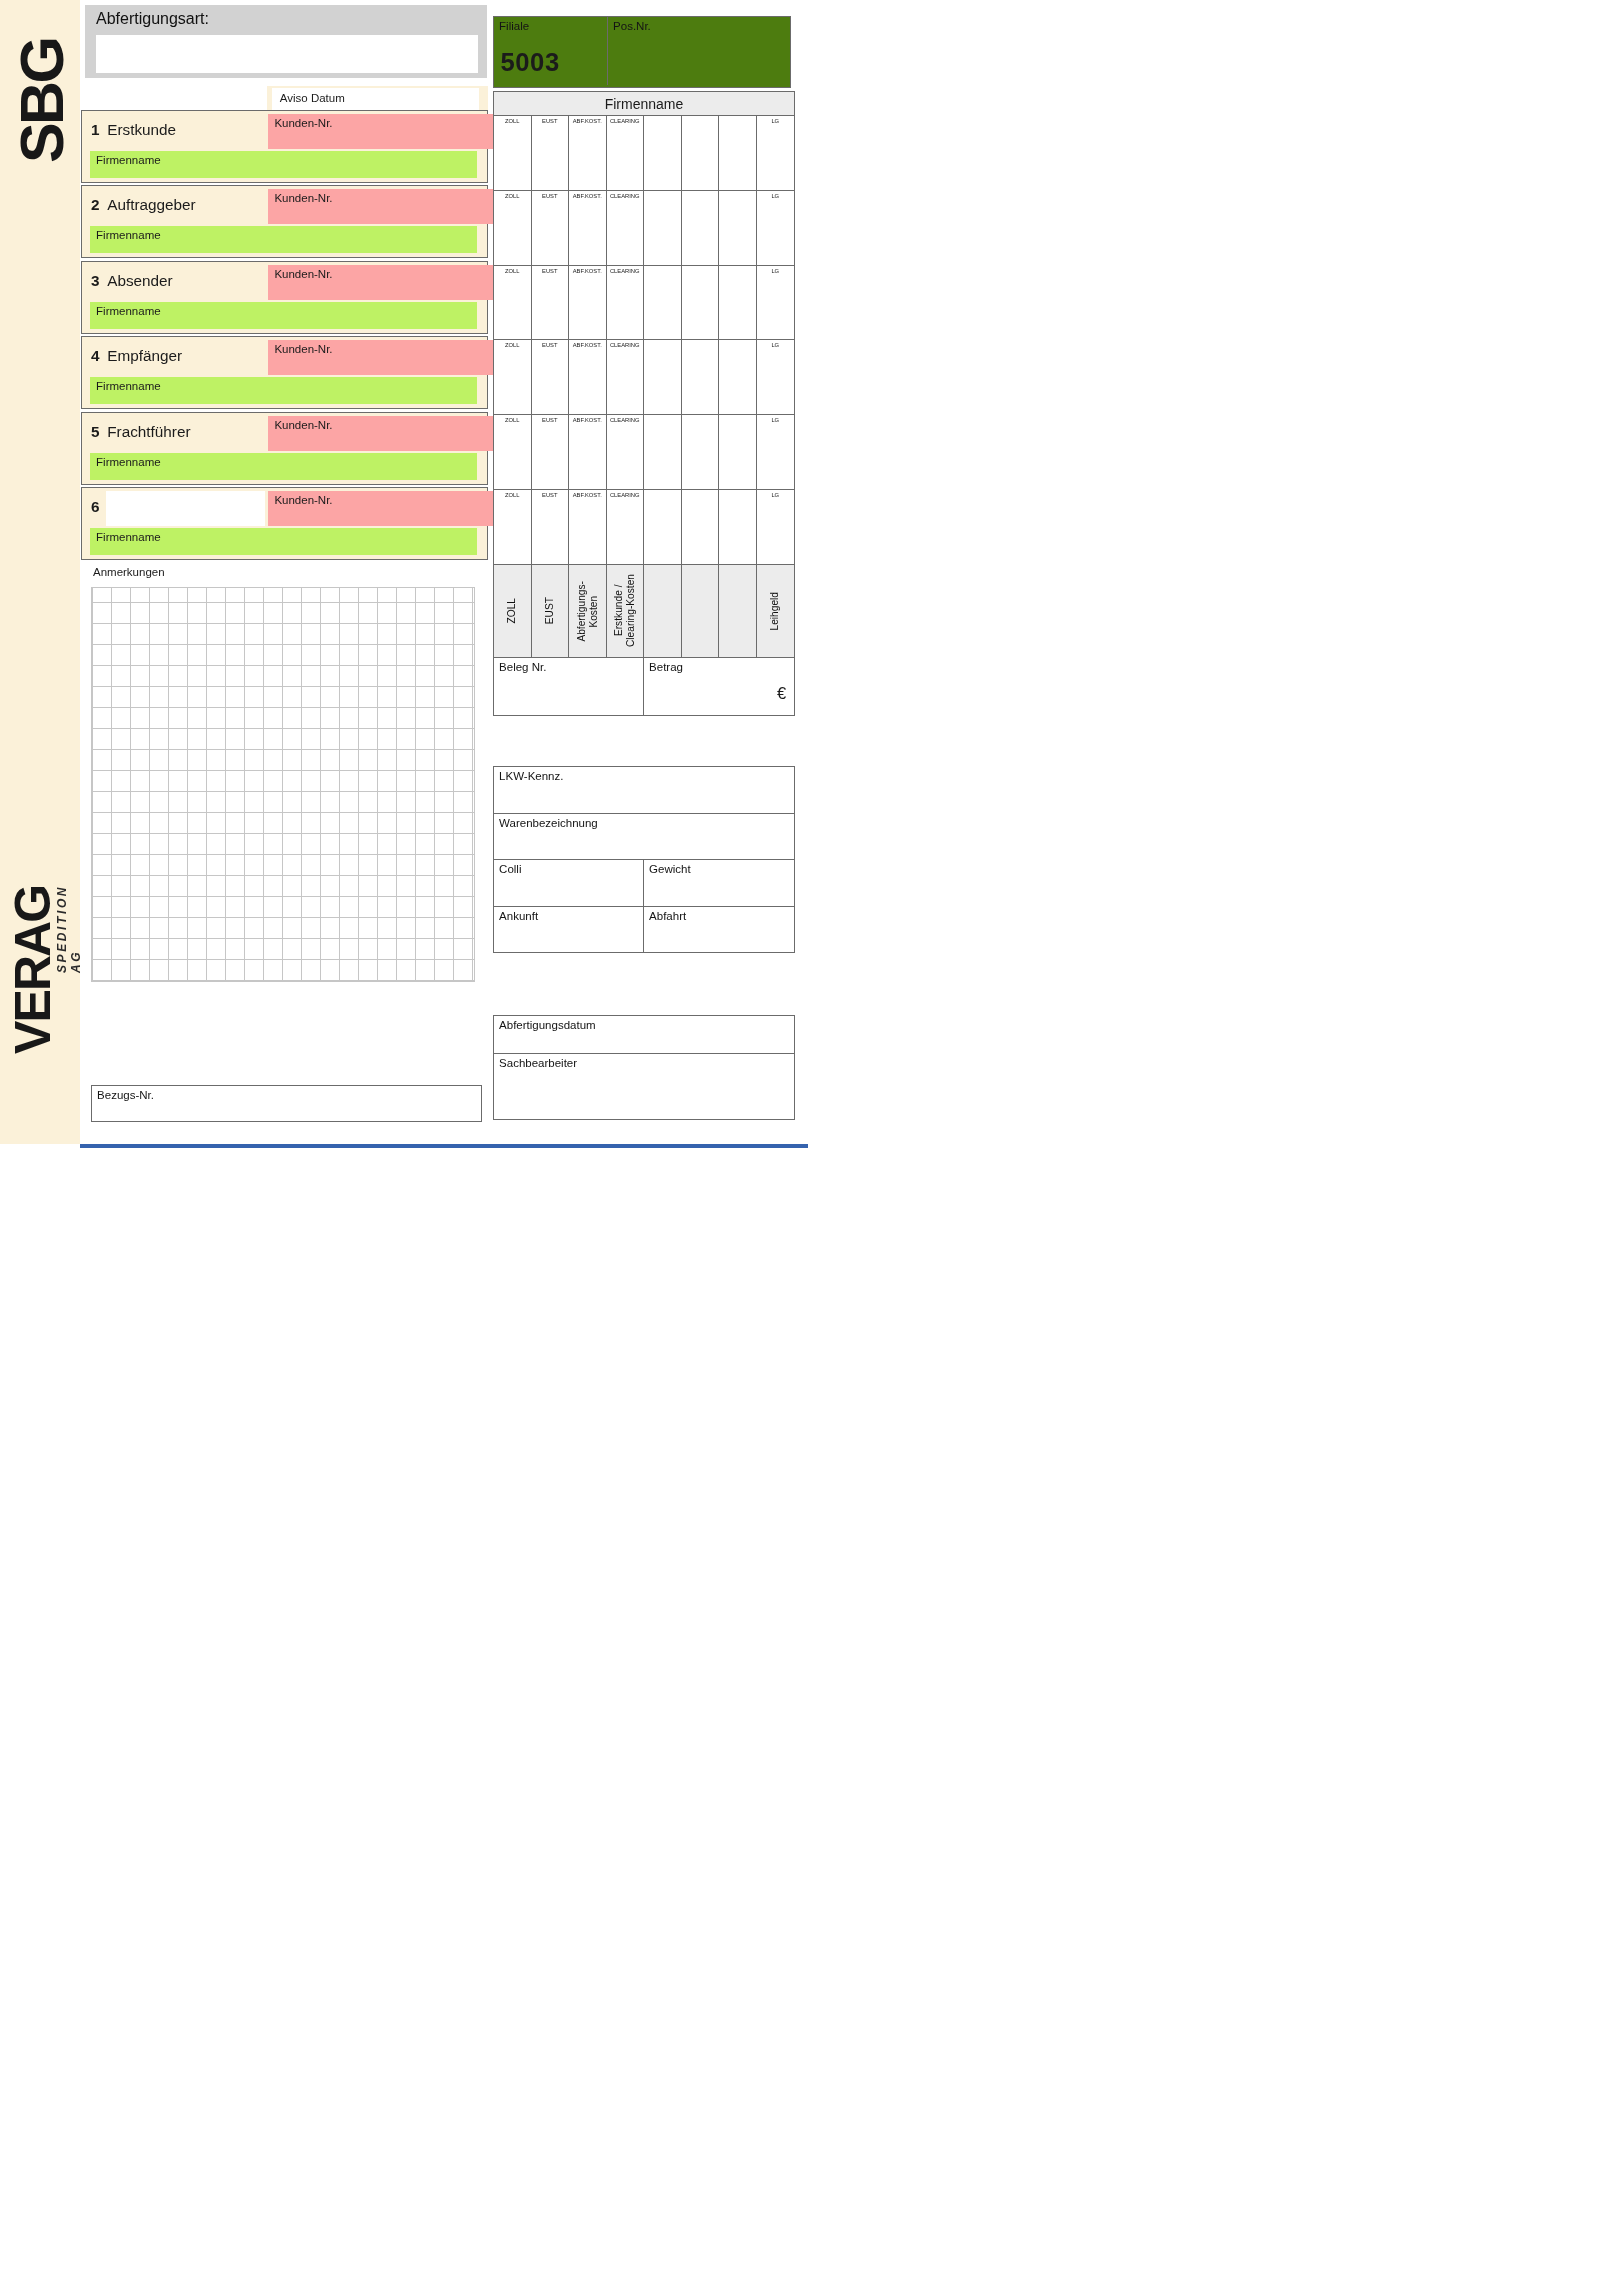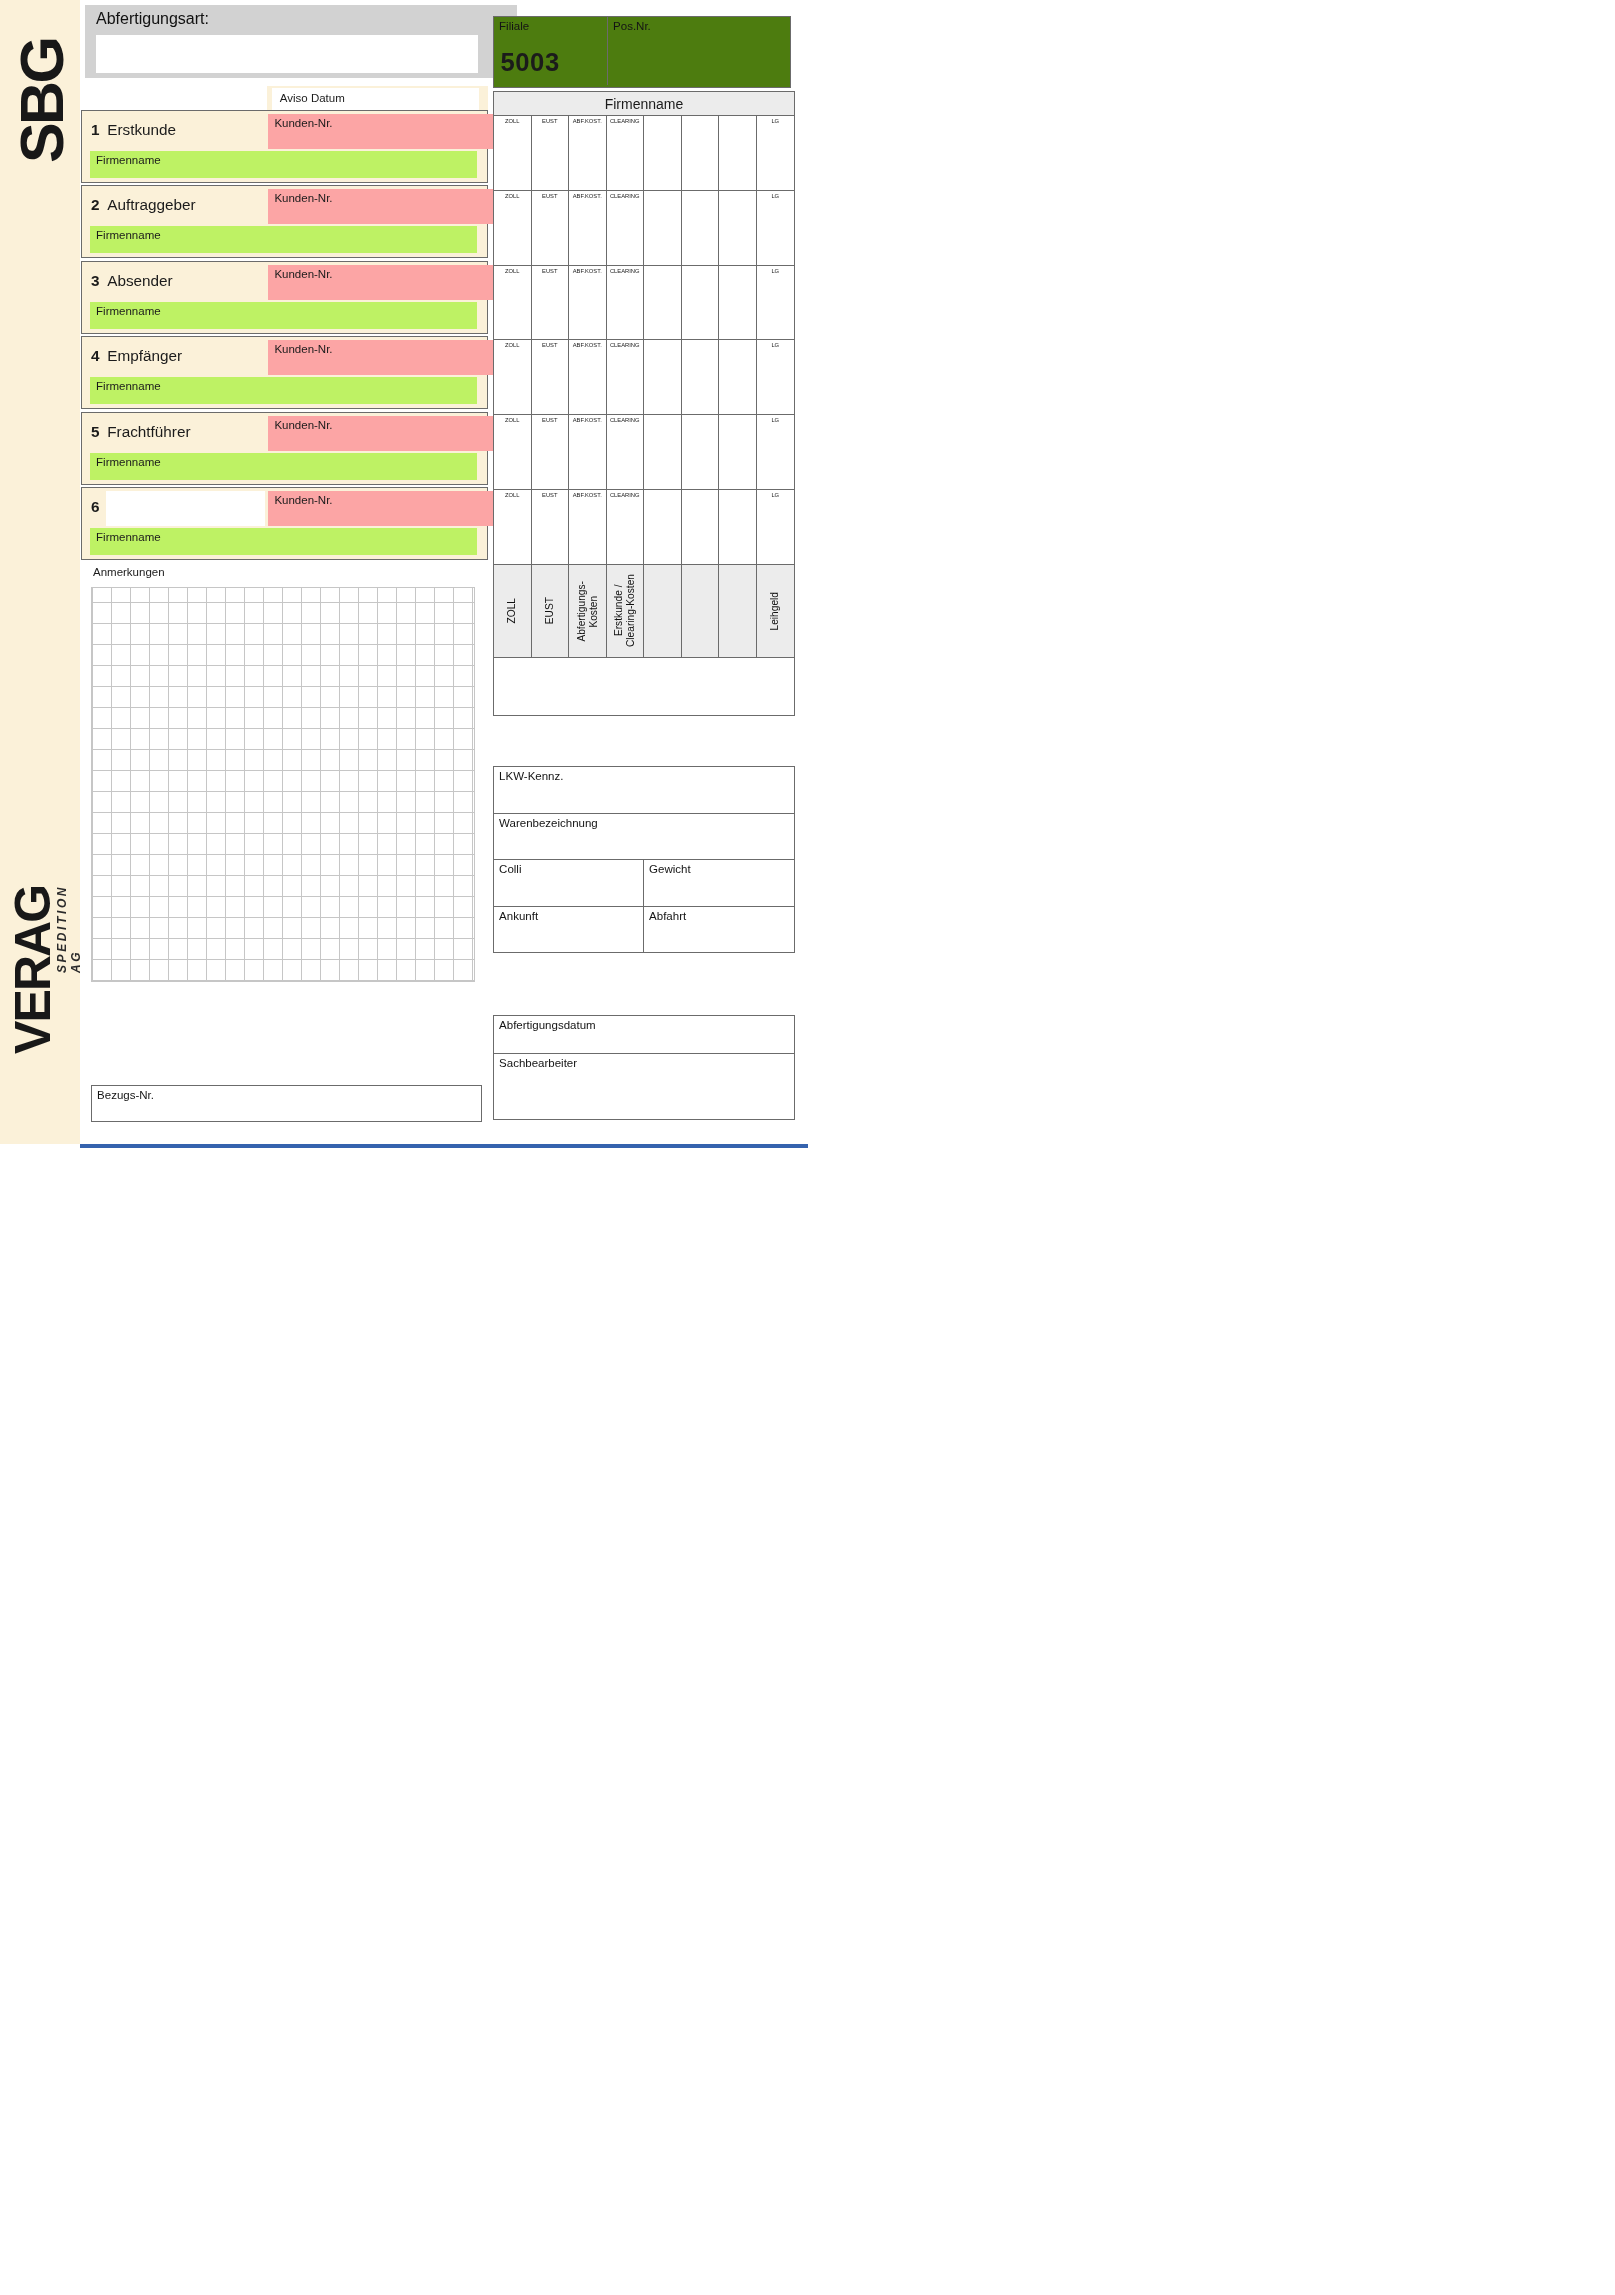--- a/index.html
+++ b/index.html
@@ -10,21 +10,21 @@
   
   .sidebar{position:absolute; left:0; top:0; width:80px; height:1144px; background:#FBF1D9;}
   .vtext{writing-mode:vertical-rl; transform:rotate(180deg); display:flex; align-items:center; justify-content:center;}
   .logo-top{position:absolute; left:9px; top:15.3px; width:66px; height:171px;
     font-weight:900; font-size:61px; letter-spacing:-2.6px; color:#181818; line-height:1;}
   .logo-bottom{position:absolute; left:5.1px; top:885px; width:55px; height:169px;
     font-weight:900; font-size:50px; letter-spacing:-1.9px; color:#181818; line-height:1;}
   .logo-sub{position:absolute; left:61px; top:877px; width:16.6px; height:96px;
     font-weight:700; font-style:italic; font-size:12px; letter-spacing:2.6px; color:#2b2b2b;}
   
-  .hdr-gray{position:absolute; left:85px; top:5.1px; width:402px; height:73px; background:#D2D2D2;padding-left:30px;}
+  .hdr-gray{position:absolute; left:85px; top:5.1px; width:402px; height:73px; background:#D2D2D2;}
   .hdr-label{position:absolute; left:11px; top:5.1px; font-size:16px; color:#111;}
   .hdr-input{position:absolute; left:11px; top:30px; width:382px; height:38px; background:#ffffff;}
   
   .filiale-box{position:absolute; left:493px; top:16px; width:298px; height:72px; background:#4d7c0f;
     border:1.9px solid #6b6b6b; box-sizing:border-box;}
   .filiale-cell{position:absolute; left:0; top:0; width:114px; height:68px; border-right:1.3px solid #6b6b6b; box-sizing:border-box;}
   .pos-cell{position:absolute; left:114px; top:0; right:0; height:68px;}
   .small-label{font-size:11.5px; color:#141414; padding:3.2px 5.1px; display:inline-block;}
   .filiale-value{position:absolute; left:6.4px; top:31px; font-size:25.6px; font-weight:bold; letter-spacing:0.6px;}
   
@@ -372,20 +372,29 @@
         <div class="rot-cell">
           <span class="rot-label"></span>
         </div>
         <div class="rot-cell">
           <span class="rot-label"></span>
         </div>
         <div class="rot-cell">
           <span class="rot-label">Leihgeld</span>
         </div>
       </div>
+    <div class="abr-pay">
+      <div class="abr-beleg">
+        <span class="small-label">Beleg Nr.</span>
+      </div>
+      <div class="abr-betrag">
+        <span class="small-label">Betrag</span>
+        <span class="euro">€</span>
+      </div>
+    </div>
   </div>
 
   <div class="anm-label">Anmerkungen</div>
   <div class="anm-grid"></div>
 
   <div class="bezug-box">
     <span class="small-label">Bezugs-Nr.</span>
   </div>
 
   <div class="cargo-box">

